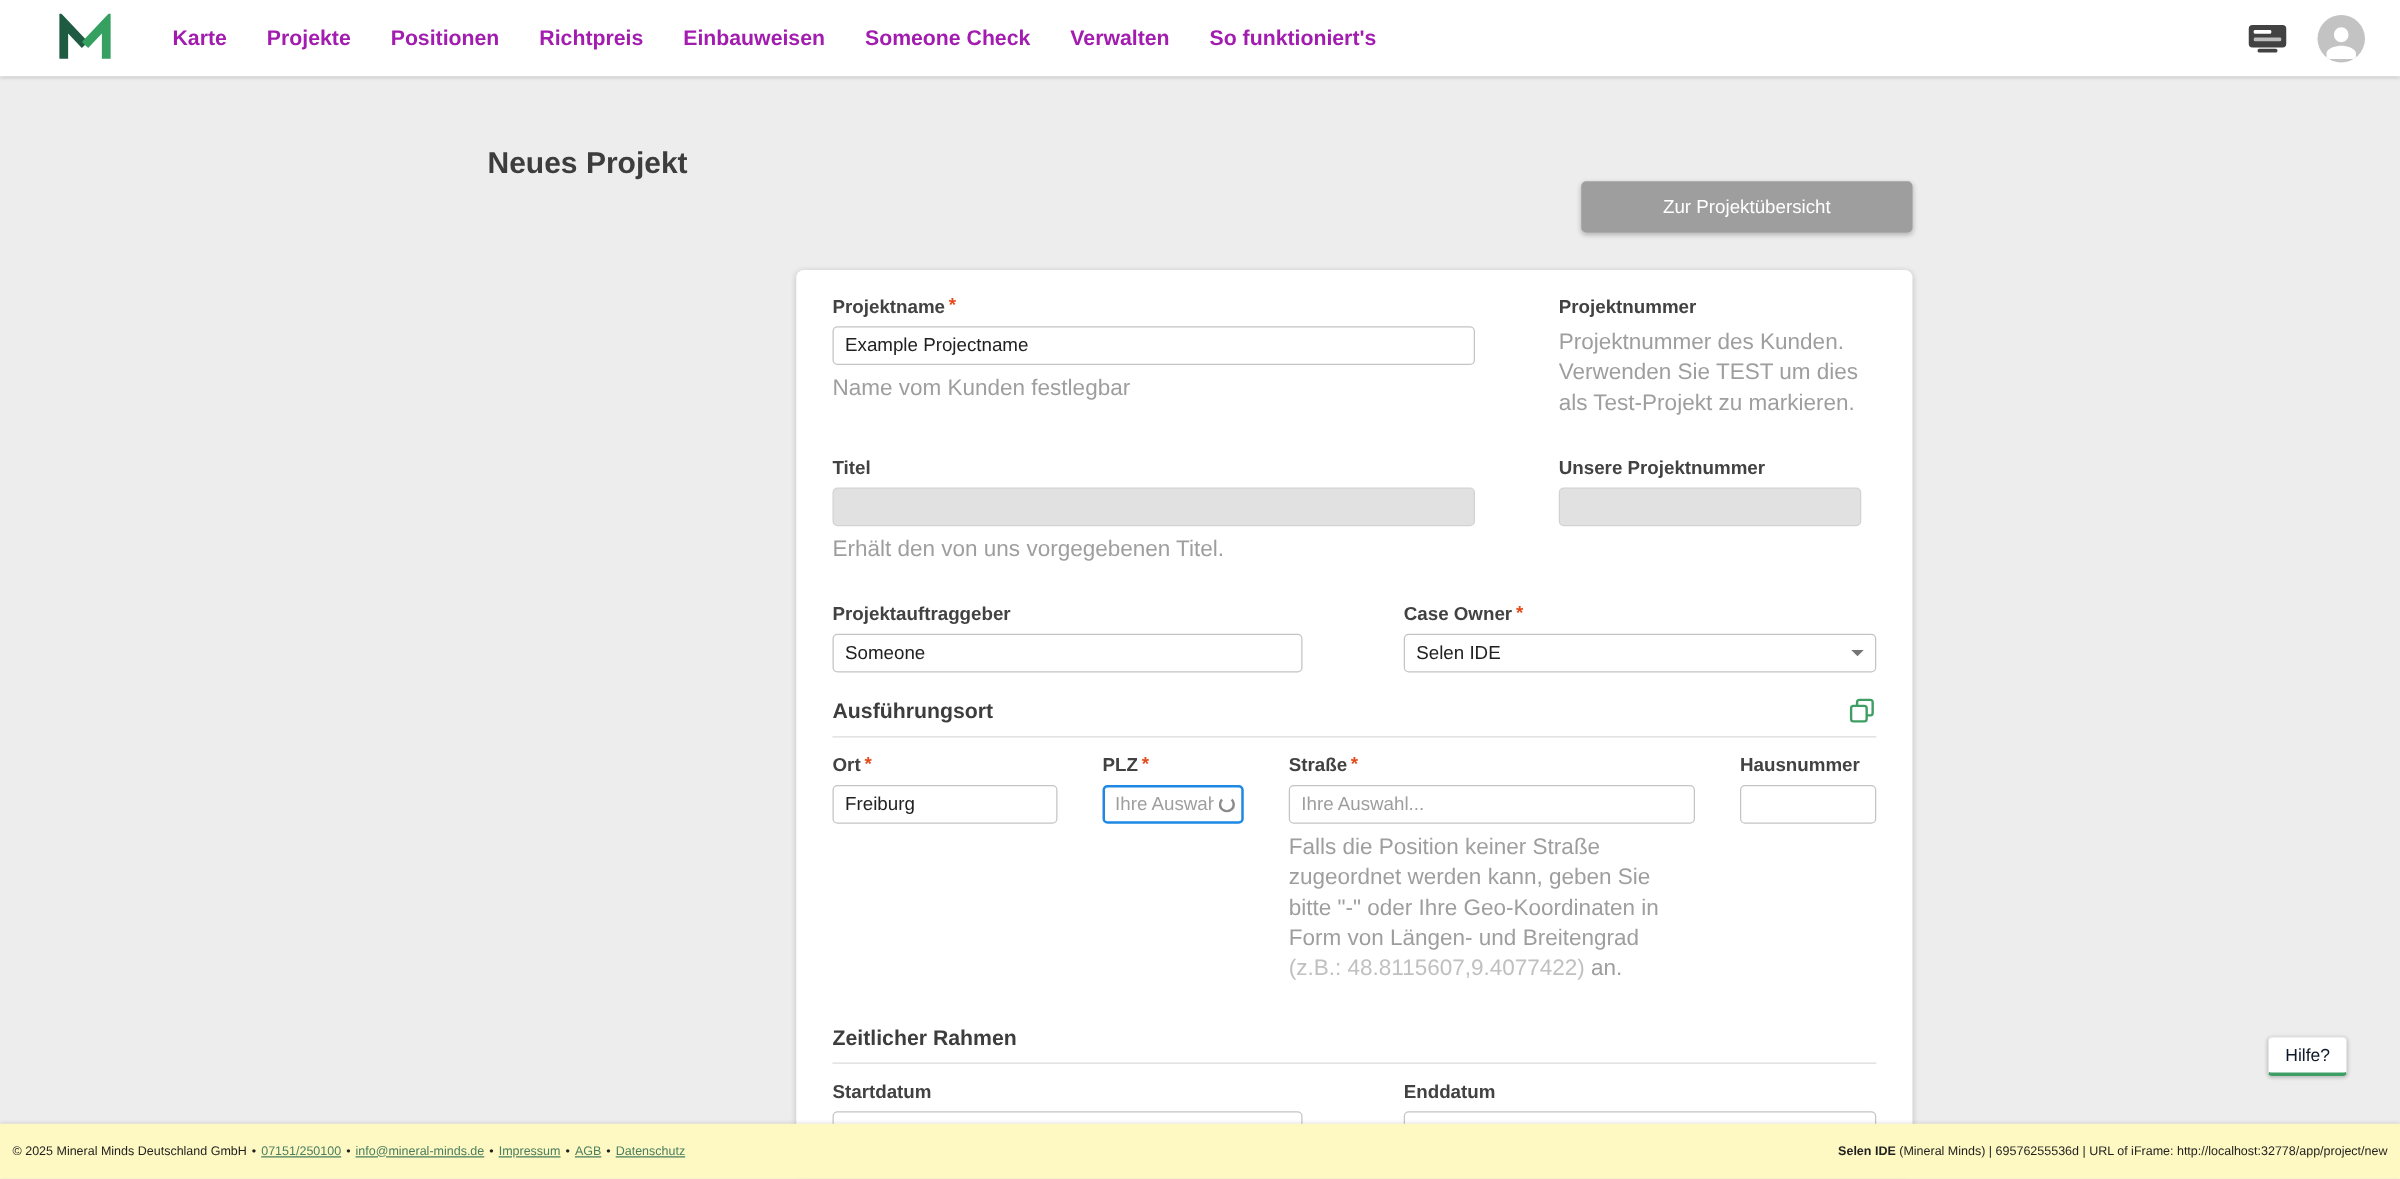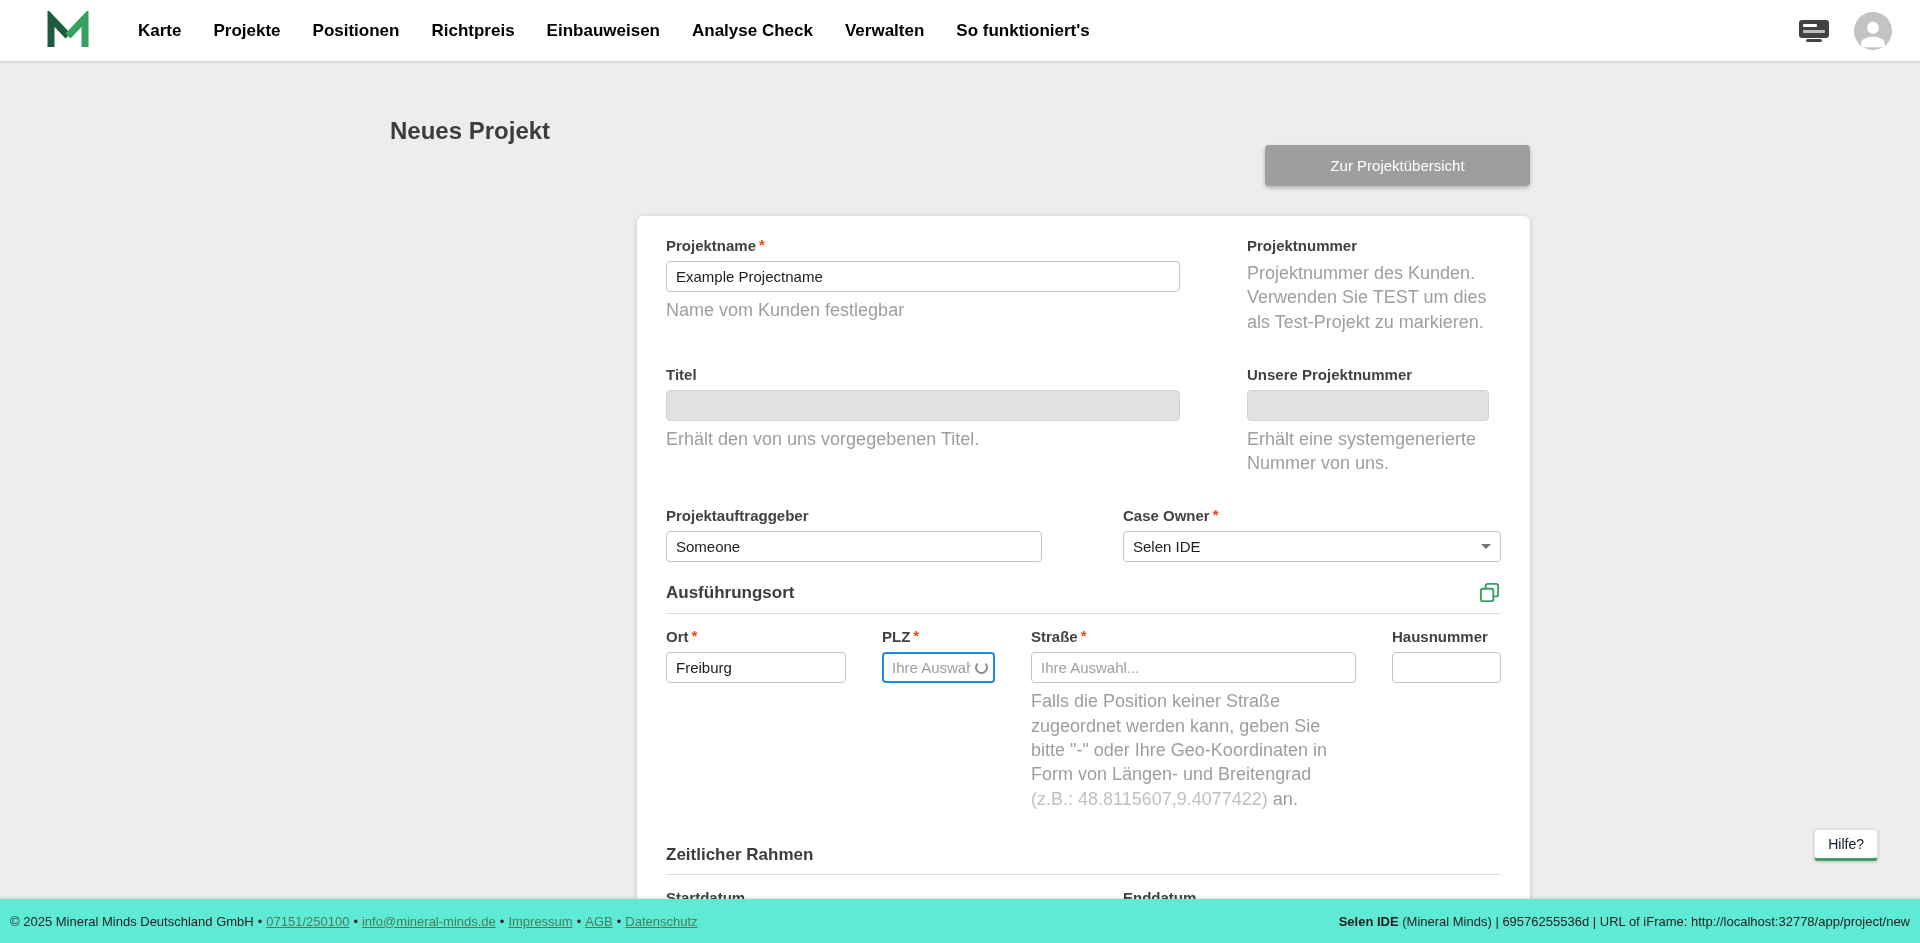--- a/index.html
+++ b/index.html
@@ -15,21 +15,21 @@
   .navbar {
     height:61px; background:#ffffff;
     box-shadow:0 1px 3px rgba(0,0,0,.15);
     display:flex; align-items:center;
     padding:0 28px 0 46px;
     position:relative; z-index:5;
   }
   .logo { width:44px; height:40px; margin-right:48px; cursor:pointer; display:flex; align-items:center; }
   .nav-items { display:flex; align-items:center; gap:32px; }
   .nav-item {
-    font-size:17px; font-weight:700; color:#000000; cursor:pointer; white-space:nowrap;text-align:center;
+    font-size:17px; font-weight:700; color:#a21caf; cursor:pointer; white-space:nowrap;text-align:center;
   }
   .nav-right { margin-left:auto; display:flex; align-items:center; gap:22px; }
   .reader-icon { cursor:pointer; display:flex; }
   .avatar {
     width:38px; height:38px; border-radius:50%; background:#c3c3c3;
     display:flex; align-items:flex-end; justify-content:center; overflow:hidden; cursor:pointer;
   }
 
   
   .page-wrap { width:1140px; margin:0 auto; }
@@ -112,23 +112,23 @@
     position:fixed; right:42px; bottom:82px;
     background:#ffffff; border:1px solid #e0e0e0; border-bottom:3px solid #3f9e63;
     border-radius:4px; padding:6px 13px; font-size:14px; color:#0f172a;
     box-shadow:0 1px 3px rgba(0,0,0,.2); cursor:pointer; z-index:10;
     font-family:"Liberation Sans", sans-serif;
   }
 
   
   .footer {
     position:fixed; left:0; bottom:0; width:1920px; height:44px;
-    background:#5eead4; box-shadow:0 -1px 3px rgba(0,0,0,.12);
+    background:#fef9c3; box-shadow:0 -1px 3px rgba(0,0,0,.12);
     display:flex; align-items:center; justify-content:space-between;
-    padding:0 10px; font-size:13px; color:#1f1f1f; z-index:8;
+    padding:0 10px; font-size:10px; color:#1f1f1f; z-index:8;
   }
   .footer a { color:#4a7d5f; text-decoration:underline; cursor:pointer; }
   .sep { margin:0 4px; color:#1f1f1f; }
   .footer-right b { font-weight:700; }
 </style>
 </head>
 <body>
 
 <header class="navbar">
   <div class="logo">
@@ -136,21 +136,21 @@
       <path d="M5 36 V7 L22 25" fill="none" stroke="#1e5b41" stroke-width="7" stroke-linejoin="miter"></path>
       <path d="M22 25 L39 7 V36" fill="none" stroke="#35a060" stroke-width="7" stroke-linejoin="miter"></path>
     </svg>
   </div>
   <nav class="nav-items">
     <span class="nav-item">Karte</span>
     <span class="nav-item">Projekte</span>
     <span class="nav-item">Positionen</span>
     <span class="nav-item">Richtpreis</span>
     <span class="nav-item">Einbauweisen</span>
-    <span class="nav-item">Analyse Check</span>
+    <span class="nav-item">Someone Check</span>
     <span class="nav-item">Verwalten</span>
     <span class="nav-item">So funktioniert's</span>
   </nav>
   <div class="nav-right">
     <span class="reader-icon">
       <svg width="36" height="26" viewBox="0 0 36 26">
         <rect x="3" y="2" width="30" height="18" rx="3" fill="#424242"></rect>
         <rect x="7" y="6" width="14" height="3" rx="1" fill="#ffffff"></rect>
         <rect x="7" y="12" width="22" height="3" rx="1" fill="#bdbdbd"></rect>
         <rect x="10" y="21" width="16" height="3" rx="1.5" fill="#424242"></rect>
@@ -198,21 +198,20 @@
               <span>Titel</span>
             </div>
             <input class="tf disabled" type="text" disabled="" style="">
             <div class="helper">Erhält den von uns vorgegebenen Titel.</div>
           </div>
           <div class="col-side">
             <div class="field-label">
               <span>Unsere Projektnummer</span>
             </div>
             <input class="tf disabled" type="text" disabled="" style="">
-            <div class="helper">Erhält eine systemgenerierte Nummer von uns.</div>
           </div>
         </div>
 
         <div class="form-row row-b">
           <div class="col-half-l">
             <div class="field-label">
               <span>Projektauftraggeber</span>
             </div>
             <input class="tf" type="text" value="Someone" style="">
           </div>

